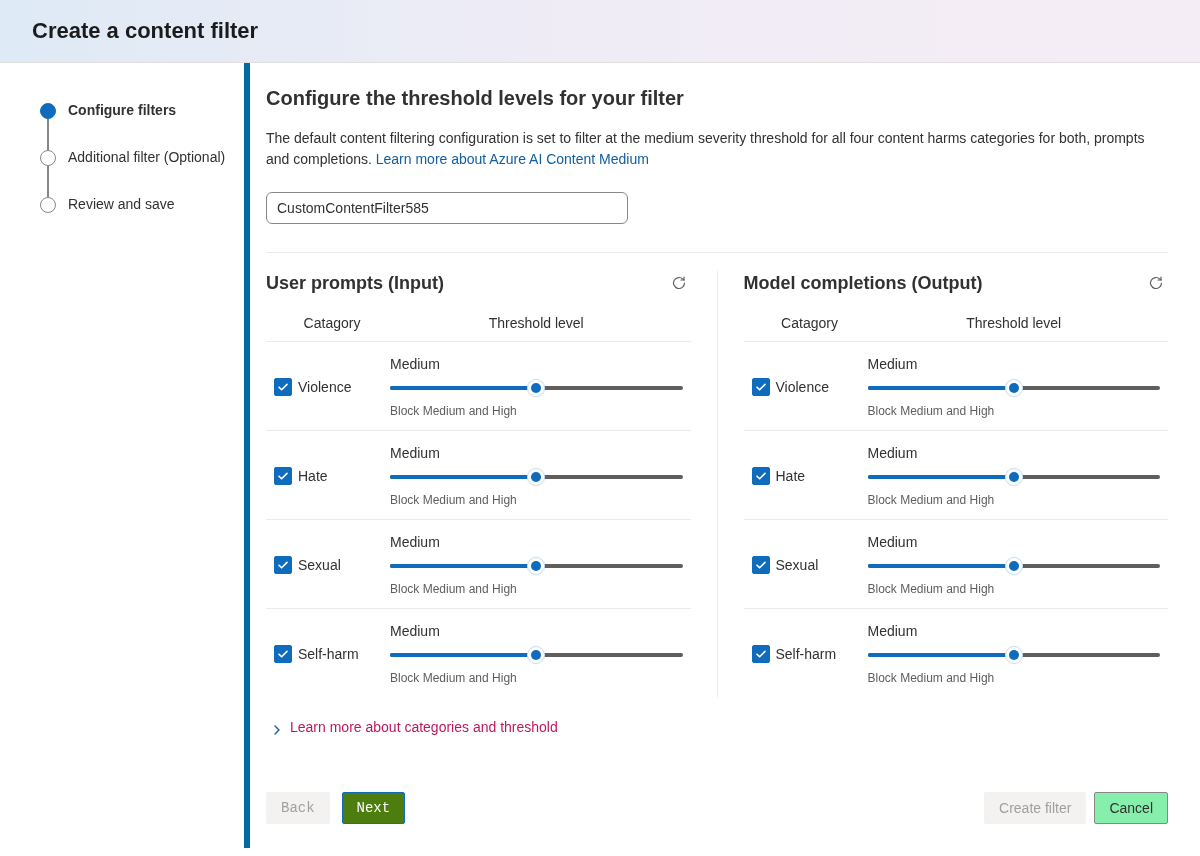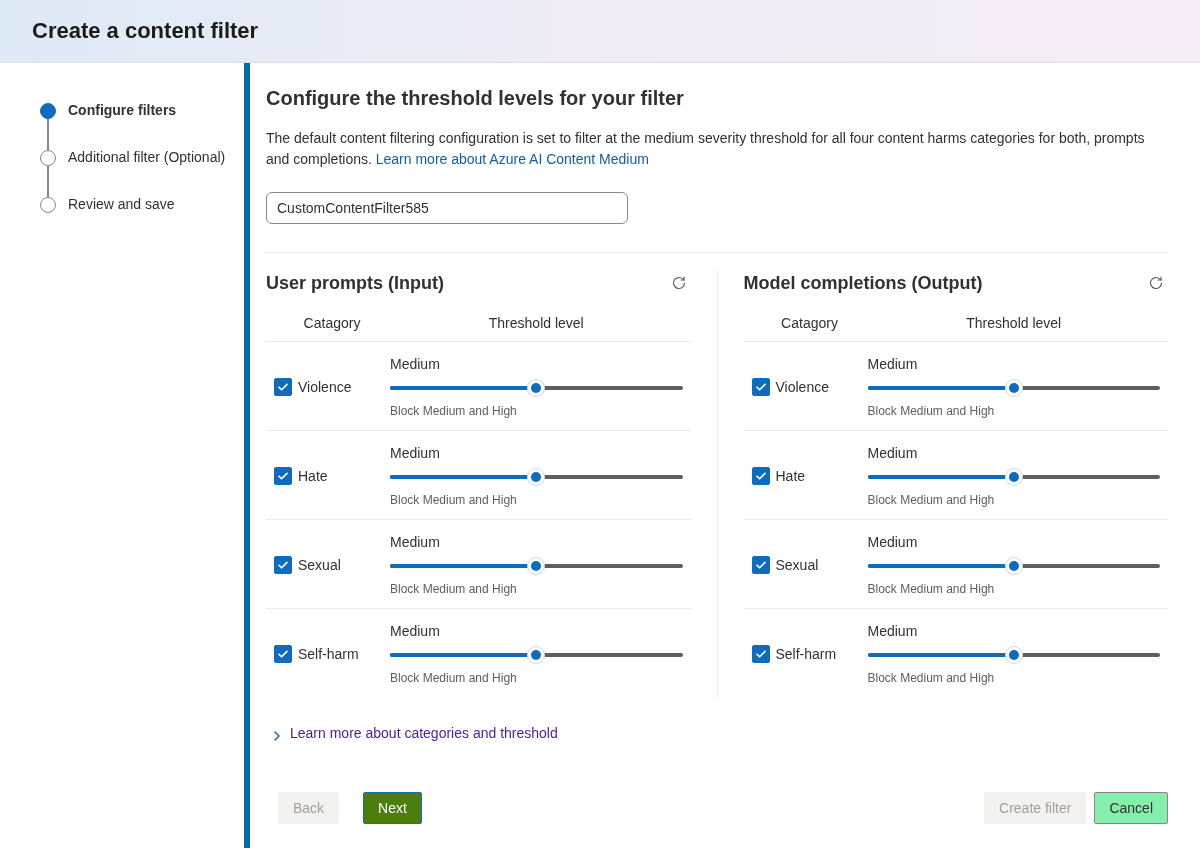--- a/index.html
+++ b/index.html
@@ -250,24 +250,24 @@
       background: #0f6cbd;
       transform: translate(-50%,-50%);
     }
     .lvl-desc {
       font-size: 12px;
       color: #605e5c;
     }
     .learn-link {
       display: inline-flex;
       align-items: flex-end;
-      color: #4c1d95;
+      color: #be185d;
       text-decoration: none;
       font-size: 14px;
-      margin-top: 20px;
+      margin-top: 14px;
     }
     .learn-link svg {
       margin-right: 8px;
       margin-left: 6px;
     }
     .footer {
       display: flex;
       align-items: center;
       margin-top: auto;
       padding-top: 28px;
@@ -289,21 +289,21 @@
       background: #4d7c0f;
       border-color: #0f6cbd;
       color: #fff;
     }
     .btn:disabled, .btn.disabled {
       background: #f3f2f1;
       border-color: #f3f2f1;
       color: #a19f9d;
       cursor: default;
     }
-    .left-btns .btn { margin-left: 12px; margin-right: 8px; }
+    .left-btns .btn { margin-left: 0; margin-right: 8px; font-family: Liberation Mono, monospace; }
   </style>
 </head>
 <body>
 
 <div class="header">
   <h1>Create a content filter</h1>
 </div>
 
 <div class="body-wrap">
 

